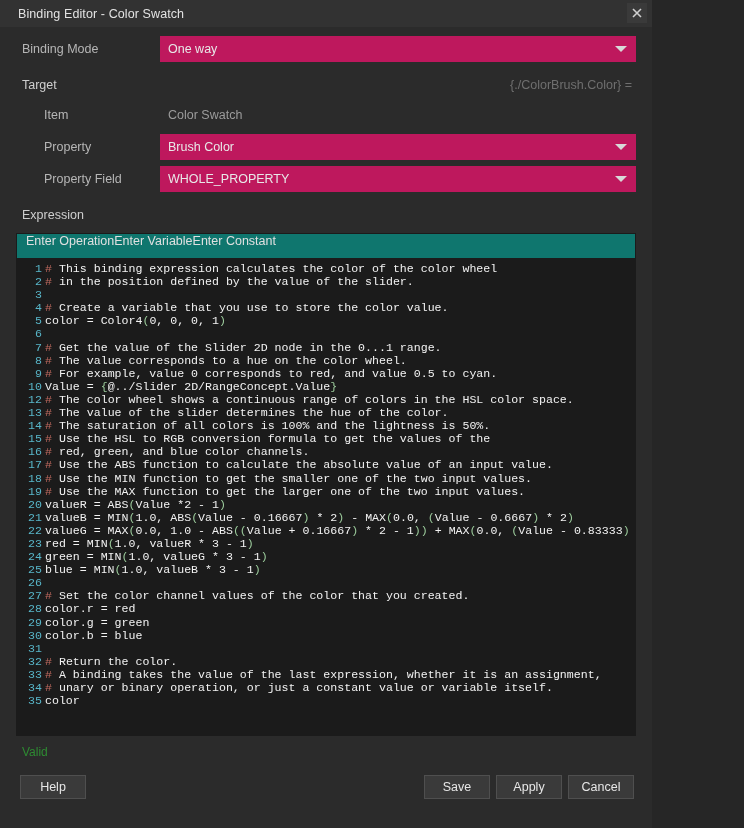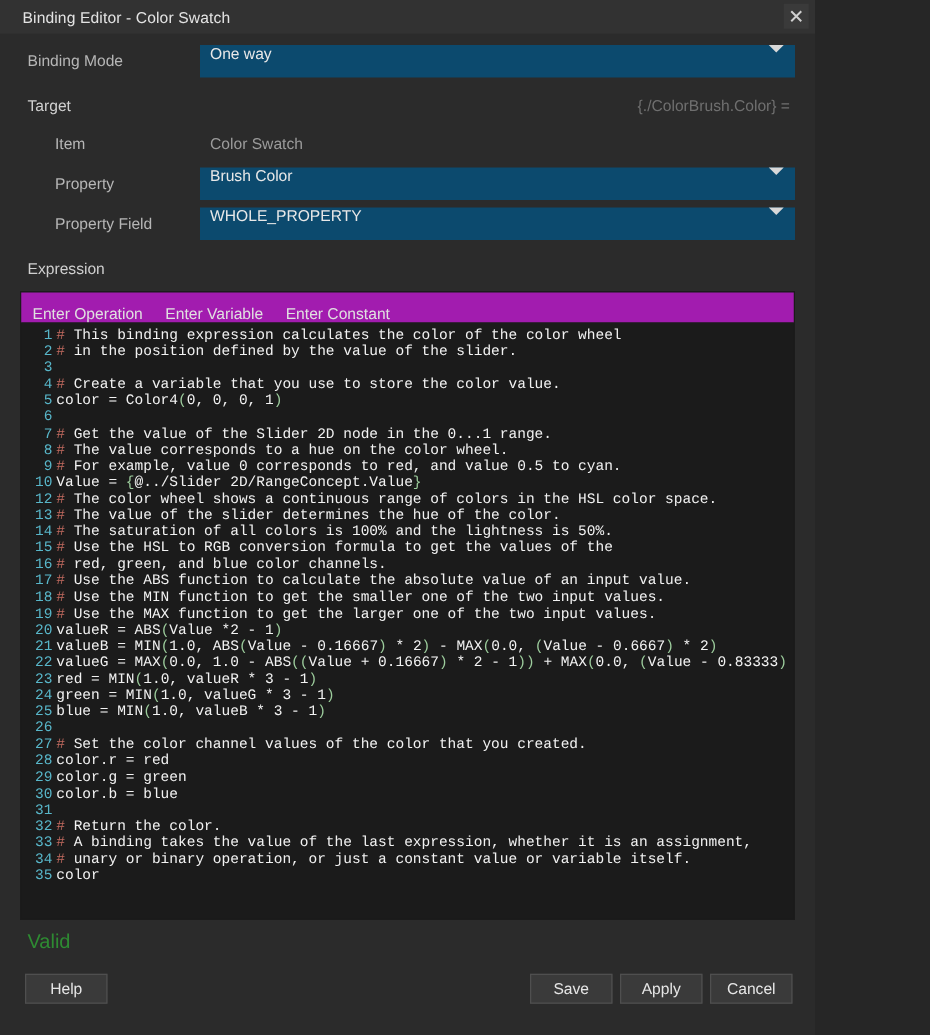--- a/index.html
+++ b/index.html
@@ -77,22 +77,22 @@
   .section-right {
     font-size: 12.5px;
     color: #6f6f6f;
     padding-right: 4px;
   }
 
   
   .combo {
     flex: 1 1 auto;
     height: 26px;
-    background: #0c4a6e;
-    display: flex; align-items: flex-start;
+    background: #be185d;
+    display: flex; align-items: center;
     justify-content: space-between;
     padding: 0 9px 0 8px;
     cursor: pointer;
   }
   .combo-value {
     font-size: 12.5px;
     color: #e8e8e8;
   }
   .arrow-dn {
     width: 0; height: 0;
@@ -110,23 +110,22 @@
   
   .editor {
     margin-top: 7px;
     background: #1b1b1b;
     height: 503px;
     display: flex; flex-direction: column;
     border: 1px solid #1b1b1b;
   }
   .editor-toolbar {
     height: 24px;
-    background: #a21caf;
-    display: flex; align-items: flex-end;
-    gap: 18px;
+    background: #0f766e;
+    display: flex; align-items: flex-start;
     padding: 0 9px;
     flex: 0 0 auto;
   }
   .toolbar-item {
     font-size: 12.5px;
     color: #e0e0e0;
     cursor: pointer;
     white-space: nowrap;
   }
   .code-area {
@@ -150,21 +149,21 @@
     padding-right: 3px;
   }
   .lc { color: #f2f2f2; }
   .hash { color: #c16a5f; }
   .comment { color: #f2f2f2; }
   .paren { color: #9ccc9c; }
   .brace { color: #9ccc9c; }
 
   
   .status {
-    font-size: 16px;
+    font-size: 12px;
     color: #2e8b32;
     padding-left: 6px;
     margin-top: 9px;
   }
   .footer {
     display: flex;
     align-items: center;
     justify-content: space-between;
     margin-top: 16px;
     padding: 0 2px 0 4px;

